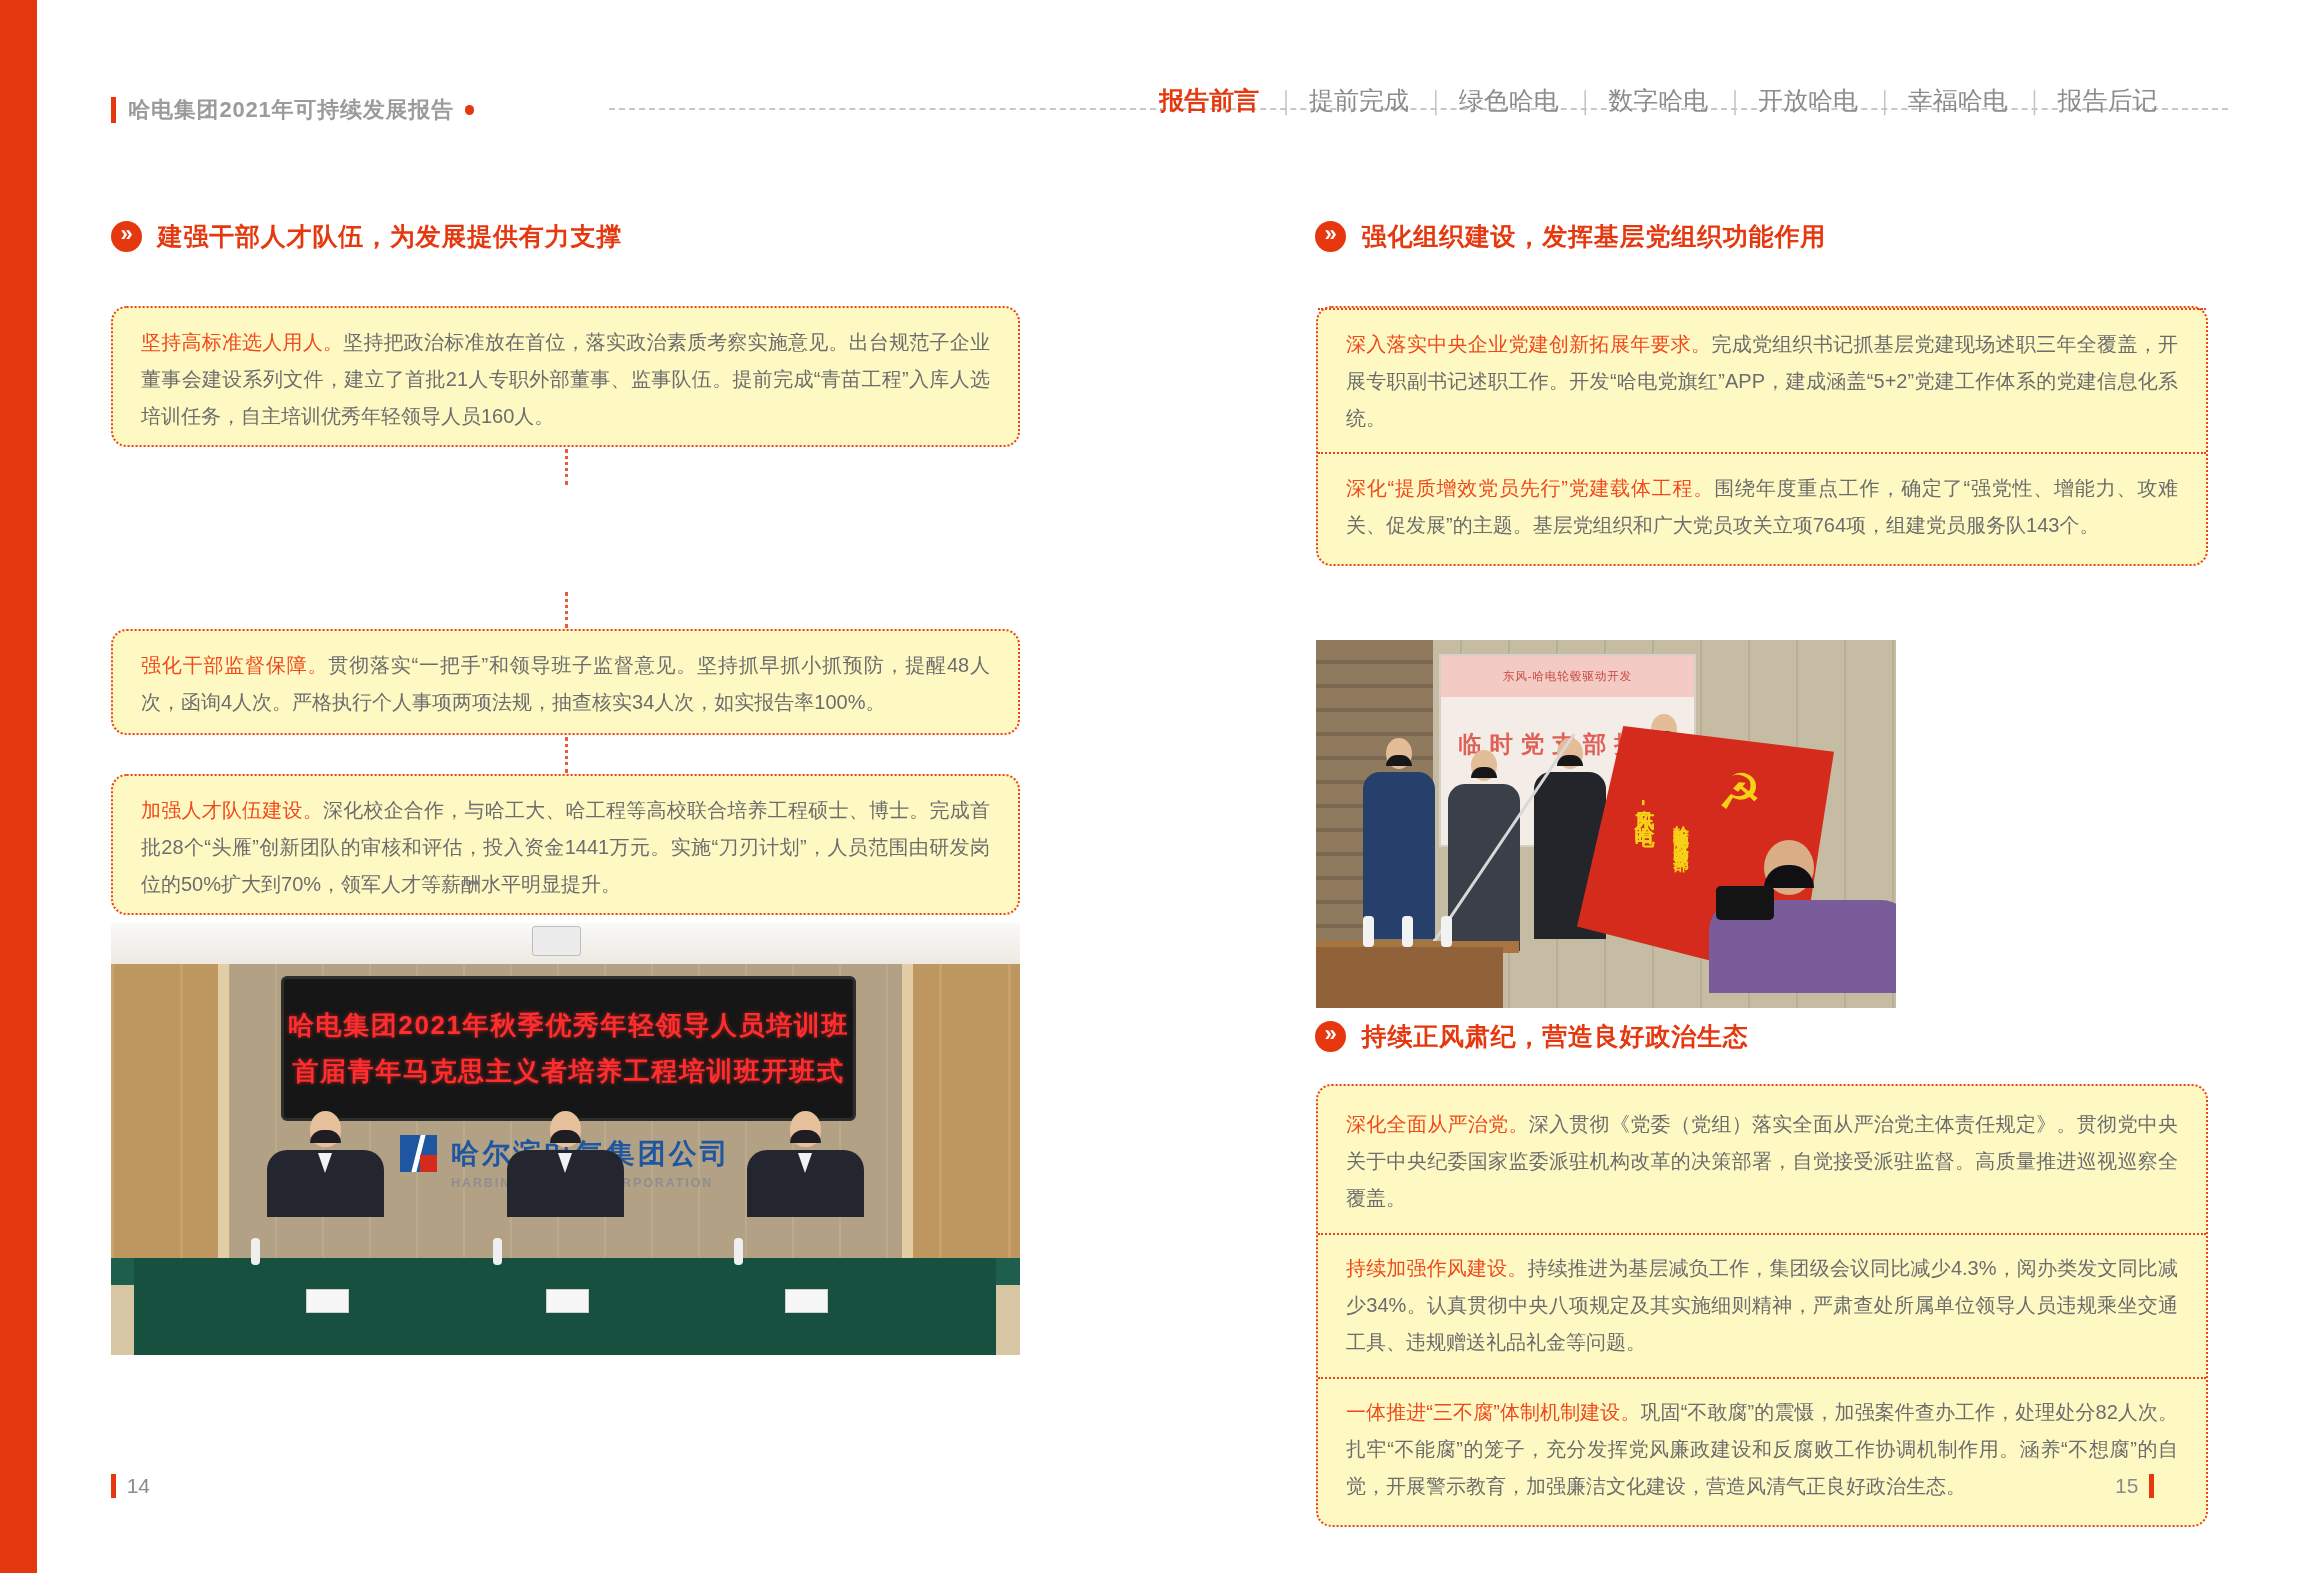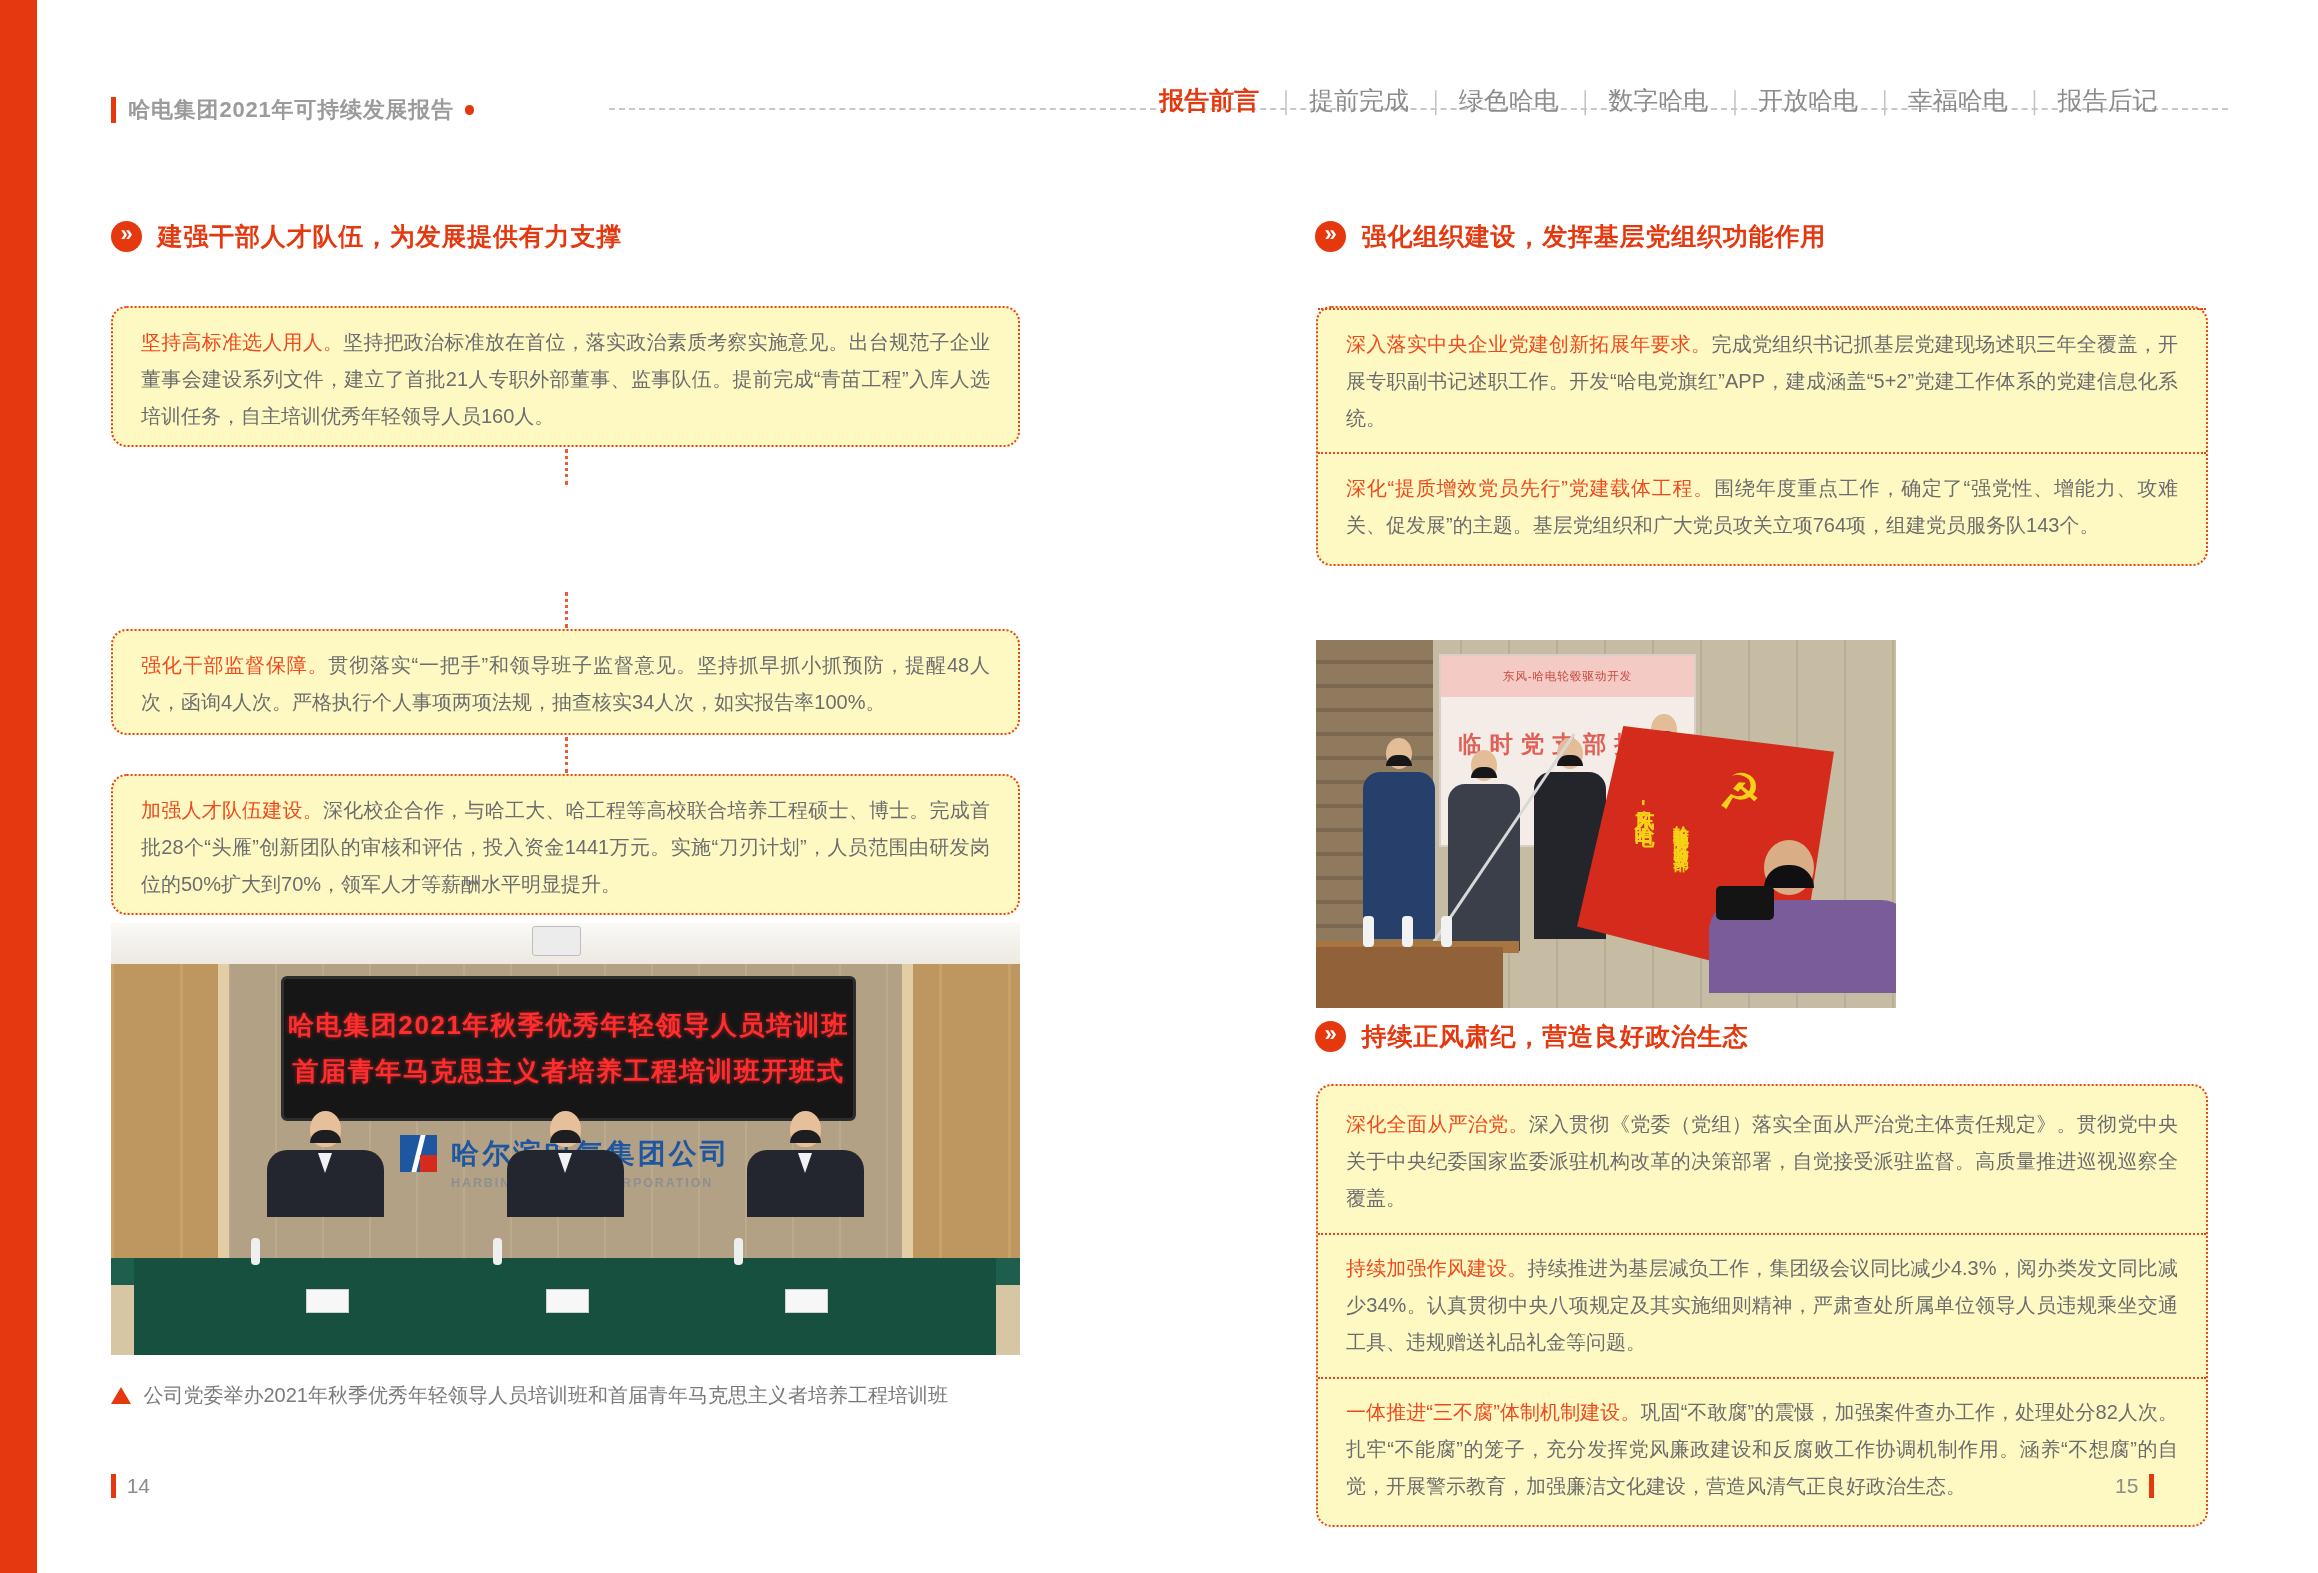--- a/index.html
+++ b/index.html
@@ -201,24 +201,20 @@
     <div class="table-top"></div>
     <div class="table"></div>
     <div class="card" style="left:195px;top:366px;"></div>
     <div class="card" style="left:435px;top:366px;"></div>
     <div class="card" style="left:674px;top:366px;"></div>
     <div class="bottle" style="left:140px;top:315px;"></div>
     <div class="bottle" style="left:382px;top:315px;"></div>
     <div class="bottle" style="left:623px;top:315px;"></div>
   </div>
 
-  <div class="caption">
-    <span class="cap-tri"></span>
-    <span>公司党委举办2021年秋季优秀年轻领导人员培训班和首届青年马克思主义者培养工程培训班</span>
-  </div>
 
   <div class="pageno left">
     <span class="pbar"></span>
     <span>14</span>
   </div>
 
   <div class="sec-title" style="left:1315px;top:219px;">
     <span class="sec-icon">»</span>
     <span class="sec-text">强化组织建设，发挥基层党组织功能作用</span>
   </div>

